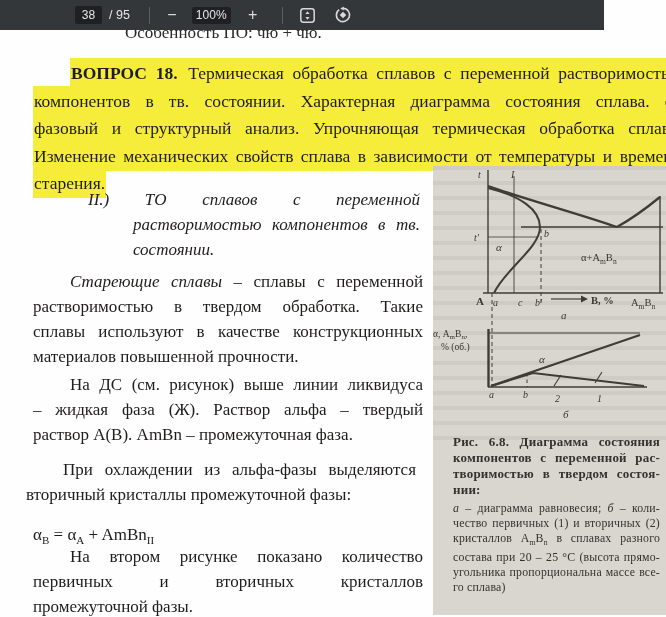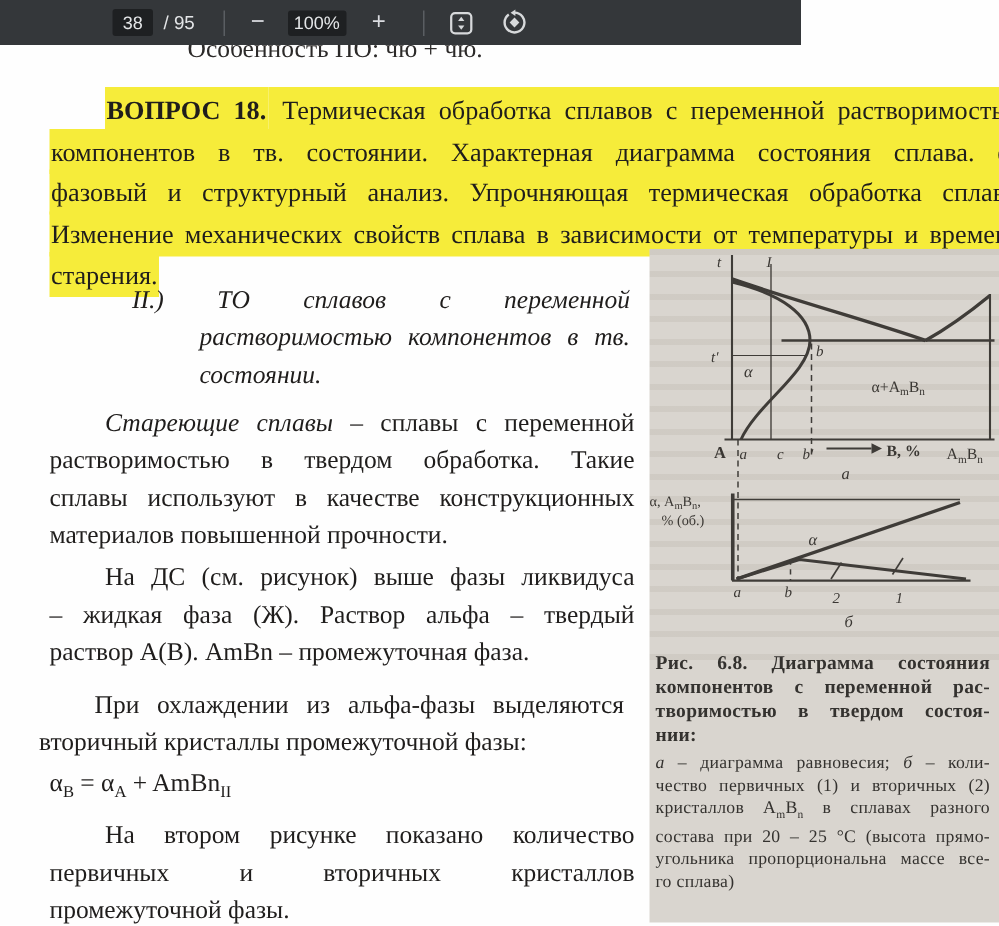--- a/index.html
+++ b/index.html
@@ -4,21 +4,21 @@
 <style>
   :root{
     --toolbar:#34373a; --box:#1e2022; --tbtext:#e4e6e8;
     --hl:#f6ec3a; --ink:#1f1d1c; --figbg:#d9d5cf; --figink:#3a3733;
   }
   *{margin:0;padding:0;box-sizing:border-box;}
   html,body{width:666px;height:617px;overflow:hidden;background:#fff;}
   body{position:relative;font-family:"Liberation Serif","DejaVu Serif",serif;color:var(--ink);}
 
   
-  .toolbar{position:absolute;top:0;left:0;width:534px;height:30px;background:var(--toolbar);
+  .toolbar{position:absolute;top:0;left:0;width:604px;height:30px;background:var(--toolbar);
     display:flex;align-items:center;z-index:10;font-family:"Liberation Sans","DejaVu Sans",sans-serif;}
   .page-box{margin-left:75px;min-width:27px;height:18px;background:var(--box);color:var(--tbtext);
     font-size:12px;display:flex;align-items:center;justify-content:center;border-radius:2px;padding:0 4px;}
   .page-count{color:var(--tbtext);font-size:12.5px;margin-left:7px;}
   .tsep{width:1px;height:17px;background:#5a5e62;margin:0 0 0 19px;}
   .tbtn{background:none;border:none;color:#dadce0;font-size:16px;line-height:1;cursor:pointer;
     margin-left:12px;width:20px;height:20px;display:flex;align-items:center;justify-content:center;}
   .zoom-box{margin-left:10px;min-width:38px;height:17px;background:var(--box);color:var(--tbtext);
     font-size:12px;display:flex;align-items:center;justify-content:center;border-radius:2px;padding:0 4px;}
   .icon-btn{background:none;border:none;cursor:pointer;margin-left:15px;width:20px;height:20px;
@@ -45,32 +45,32 @@
 
   .para{position:absolute;font-size:17px;line-height:25px;}
   .para .line{white-space:normal;}
   .p1{top:187px;left:133px;width:287px;font-style:italic;}
   .p1 .line:first-child{text-indent:-45px;}
   .p2{top:269px;left:33px;width:390px;}
   .p3{top:372px;left:33px;width:390px;}
   .p4{top:457px;left:26px;width:390px;font-family:Liberation Serif, serif;}
   .p5{top:544px;left:33px;width:390px;}
   .p2 .line:first-child,.p3 .line:first-child,.p4 .line:first-child,.p5 .line:first-child{text-indent:37px;}
-  .formula{position:absolute;top:509px;left:33px;font-size:17px;line-height:25px;}
+  .formula{position:absolute;top:522px;left:33px;font-size:17px;line-height:25px;}
 
   
   .figure{position:absolute;top:166px;left:433px;width:233px;height:449px;background:var(--figbg);
     overflow:hidden;}
   .figure::before{content:"";position:absolute;top:0;left:0;width:233px;height:280px;
     background:repeating-linear-gradient(180deg,rgba(125,115,98,0.10) 0 4px,rgba(0,0,0,0) 4px 15px);
     pointer-events:none;}
   .figure svg{position:relative;display:block;}
   .figure svg text{font-family:"Liberation Serif","DejaVu Serif",serif;fill:var(--figink);}
   .sit{font-style:italic;}
-  .cap{position:relative;padding:0 6px 0 4px;color:#34322f;letter-spacing:0.2px;}
+  .cap{position:relative;padding:0 6px 0 20px;color:#34322f;letter-spacing:0.2px;}
   .cap-title{font-weight:bold;font-size:13px;line-height:16px;}
   .cap-desc{font-size:11.8px;line-height:15px;margin-top:3px;}
   .cap .line{white-space:normal;}
 </style>
 </head>
 <body>
 
 <div class="doc">
 
   <div class="clipline">Особенность ПО: чю + чю.</div>
@@ -88,21 +88,21 @@
       <div class="line"><span class="seg">растворимостью компонентов в тв.</span></div>
       <div class="line last"><span class="seg">состоянии.</span></div>
     </div>
   <div class="para p2 just serif">
       <div class="line"><span class="seg i">Стареющие сплавы</span><span class="seg"> – сплавы с переменной</span></div>
       <div class="line"><span class="seg">растворимостью в твердом обработка. Такие</span></div>
       <div class="line"><span class="seg">сплавы используют в качестве конструкционных</span></div>
       <div class="line last"><span class="seg">материалов повышенной прочности.</span></div>
     </div>
   <div class="para p3 just serif">
-      <div class="line"><span class="seg">На ДС (см. рисунок) выше фазы ликвидуса</span></div>
+      <div class="line"><span class="seg">На ДС (см. рисунок) выше линии ликвидуса</span></div>
       <div class="line"><span class="seg">– жидкая фаза (Ж). Раствор альфа – твердый</span></div>
       <div class="line last"><span class="seg">раствор А(В). AmBn – промежуточная фаза.</span></div>
     </div>
   <div class="para p4 just serif">
       <div class="line"><span class="seg">При охлаждении из альфа-фазы выделяются</span></div>
       <div class="line last"><span class="seg">вторичный кристаллы промежуточной фазы:</span></div>
     </div>
   <div class="formula serif">
       <div class="line last"><span class="seg">α</span><sub class="seg">B</sub><span class="seg"> = α</span><sub class="seg">A</sub><span class="seg"> + AmBn</span><sub class="seg">II</sub></div>
     </div>

